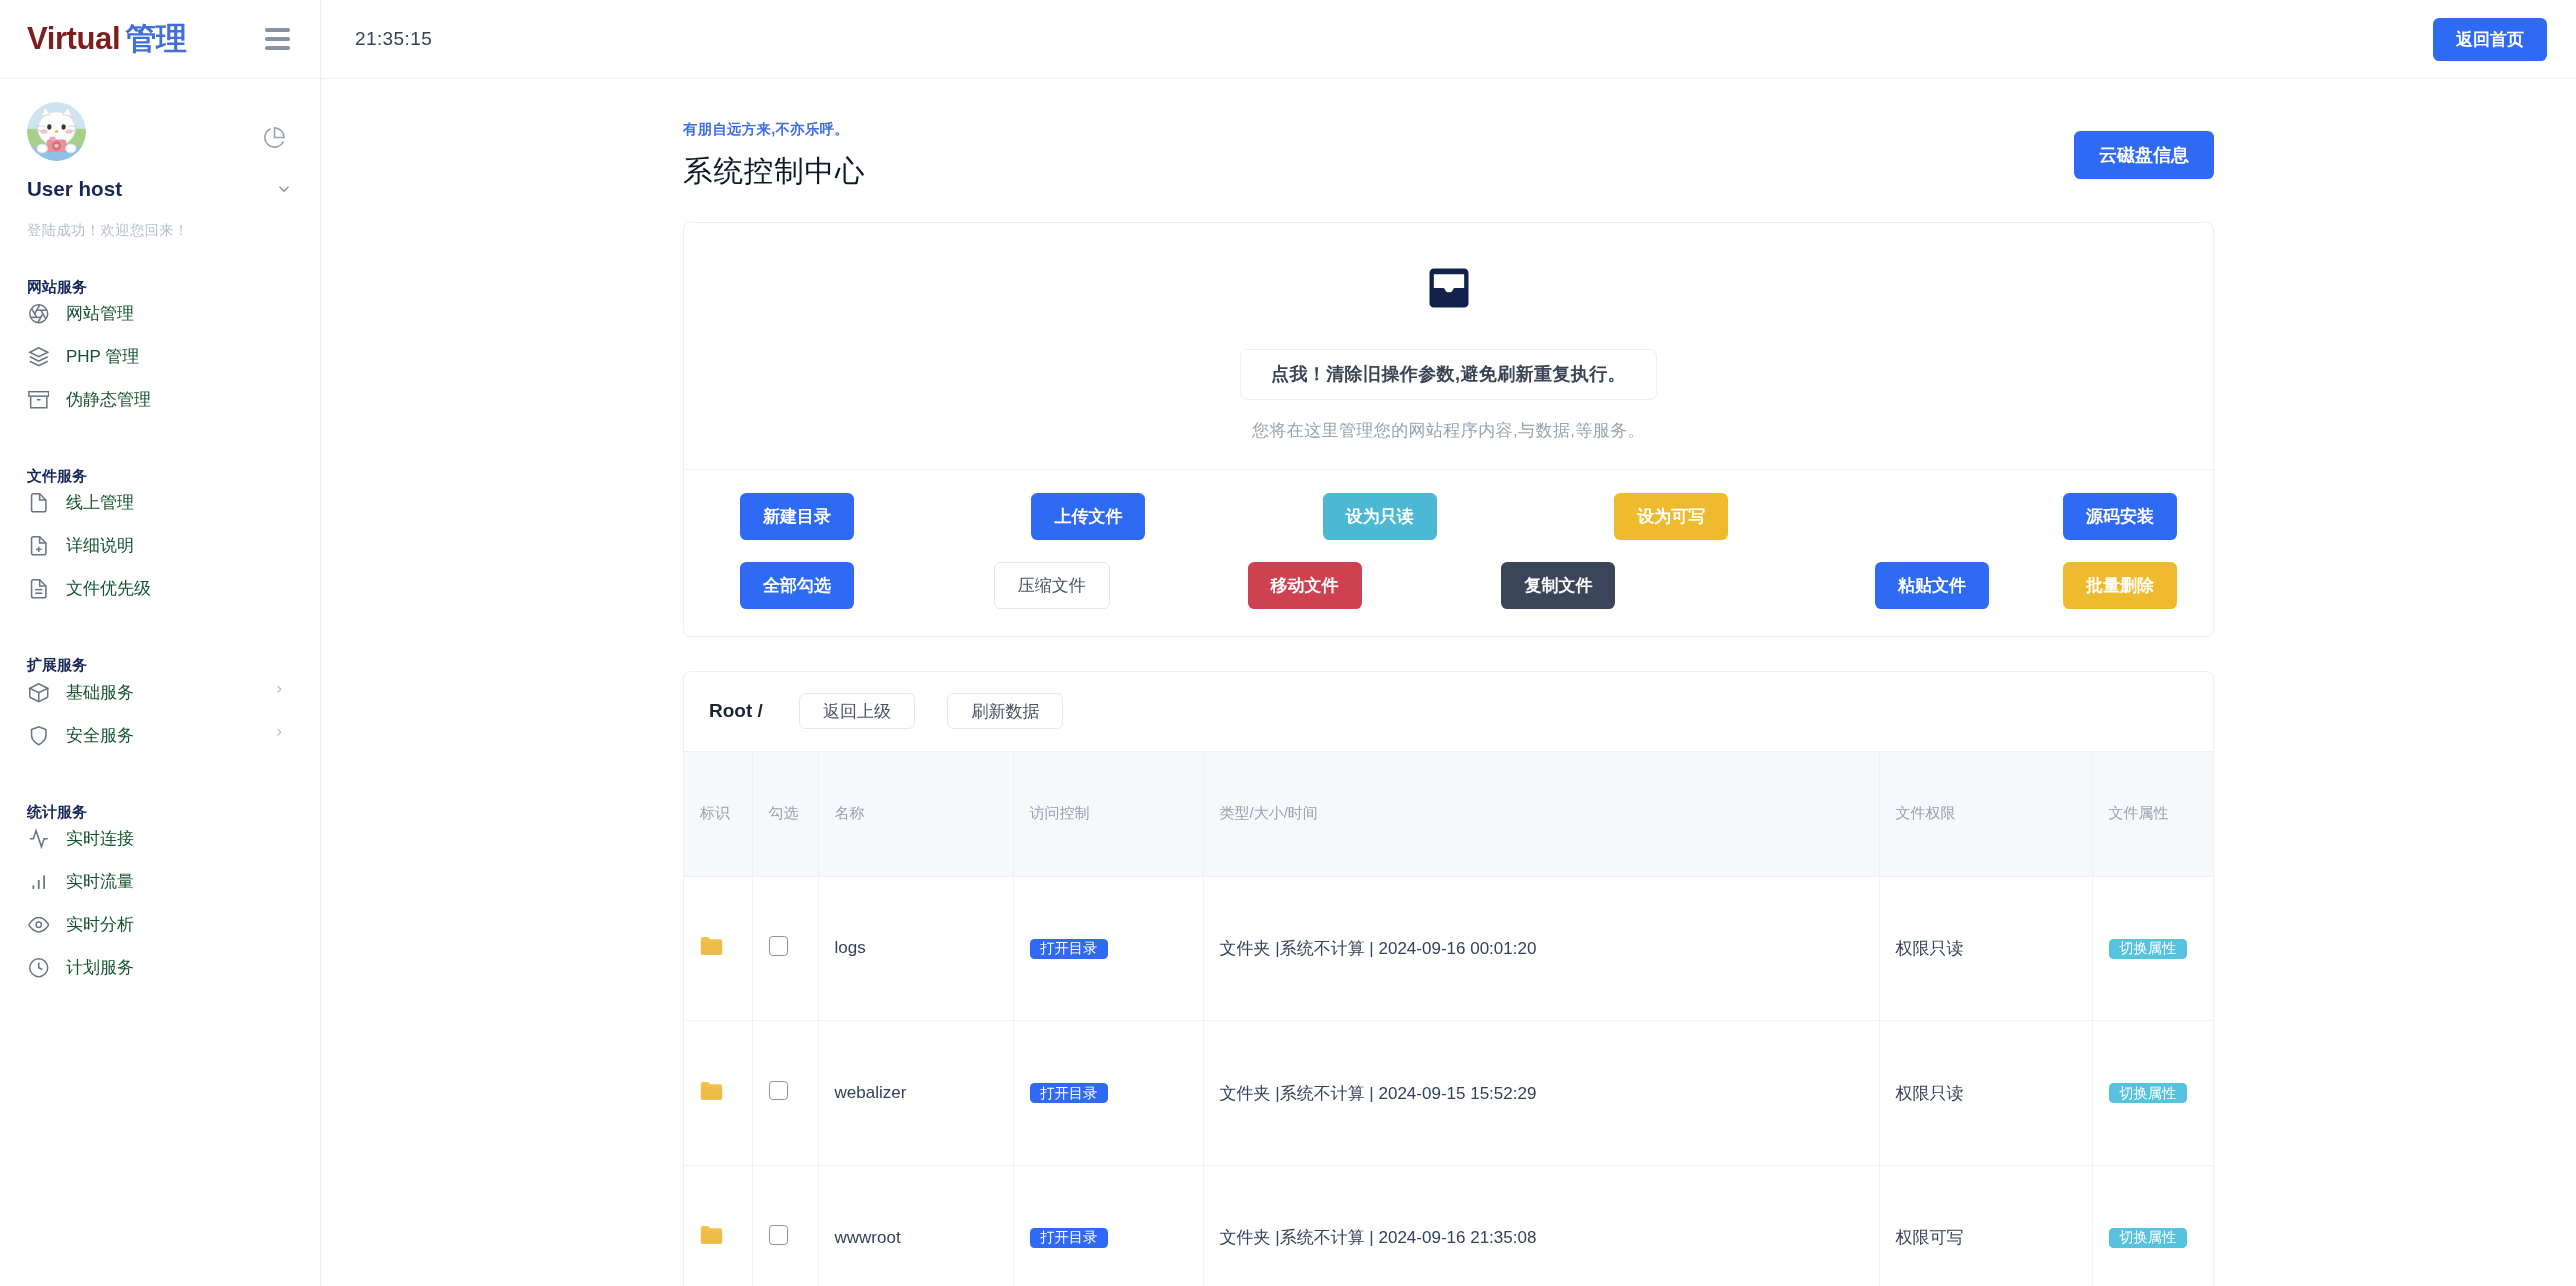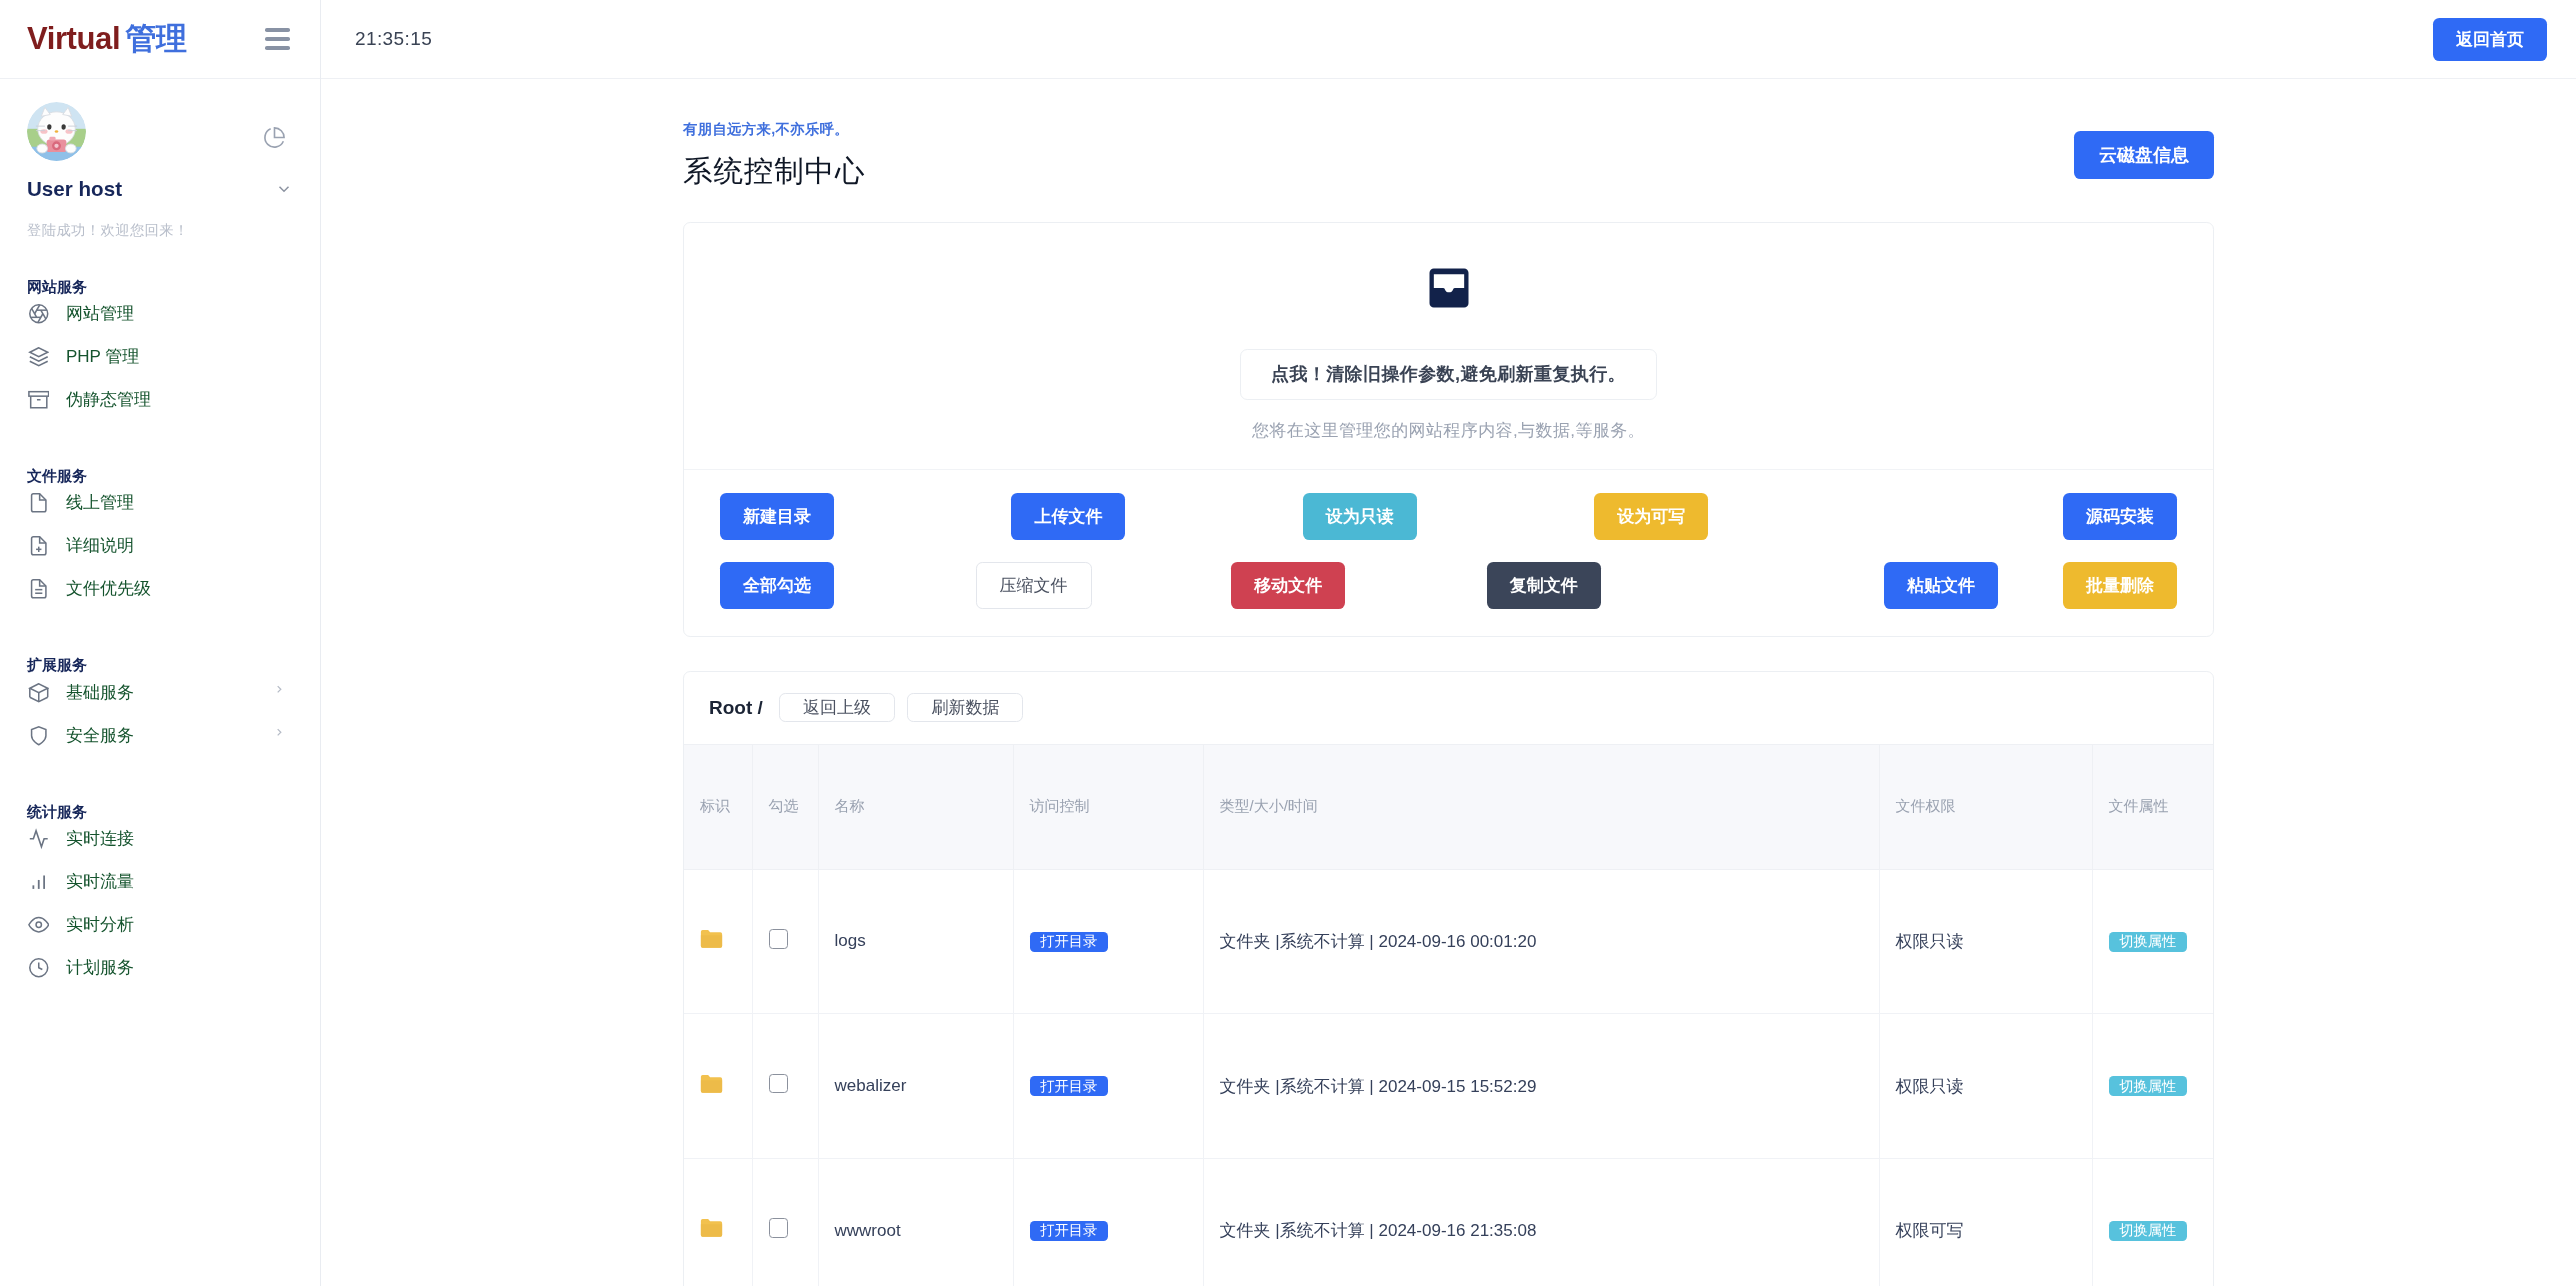--- a/index.html
+++ b/index.html
@@ -66,20 +66,21 @@
     display: flex; align-items: center; justify-content: space-between;
     padding: 0 29px 0 34px;
     border-bottom: 1.8px solid #eef0f4;
   }
   .clock { font-size: 19px; color: #3a4354; letter-spacing: 0.4px; }
   .btn {
     border: none; border-radius: 6.3px; cursor: pointer;
     font-family: Liberation Serif, serif; font-weight: 700; color: #fff;
     display: inline-flex; align-items: center; justify-content: center;
     white-space: nowrap;
+    margin-left: 20px;
   }
   .btn-primary { background: #2f6af5; }
   .btn-cyan    { background: #4bb8d4; }
   .btn-yellow  { background: #eeba2e; }
   .btn-red     { background: #cf4151; }
   .btn-dark    { background: #3b4559; }
   .btn-white   { background: #fff; color: #4a5160; border: 1.8px solid #e3e6ec; font-weight: 400; }
   .btn-home { height: 43px; padding: 0 23px; font-size: 17px; }
 
   .content { padding: 41px 0 0 0; flex: 1; overflow: hidden; }
@@ -115,21 +116,21 @@
   .act { height: 47px; padding: 0 23px; font-size: 17px; border-radius: 6.3px; }
 
   
   .filecard {
     margin-top: 34px;
     border: 1.8px solid #eceff3; border-radius: 7.2px; background: #fff;
     overflow: hidden;
   }
   .crumb-bar { display: flex; align-items: center; gap: 12.5px; padding: 21.5px 25px; }
   .crumb { font-size: 19px; font-weight: 700; color: #1b2435; margin-right: 3.6px; }
-  .crumb-btn { height: 29px; padding: 0 23px; font-size: 17px; border-radius: 6.3px; }
+  .crumb-btn { height: 36px; padding: 0 23px; font-size: 17px; border-radius: 6.3px; }
 
   table.files { width: 100%; border-collapse: collapse; table-layout: fixed; }
   table.files th {
     background: #f7f8fb; color: #99a1b0; font-weight: 400; font-size: 15px;
     text-align: left; padding: 24px 16px; border-top: 1.8px solid #eef0f4;
     border-bottom: 1.8px solid #eef0f4; border-right: 1.8px solid #eef0f4;
   }
   table.files th:last-child, table.files td:last-child { border-right: none; }
   table.files td {
     padding: 14.3px 16px; font-size: 17px; color: #35405a;

